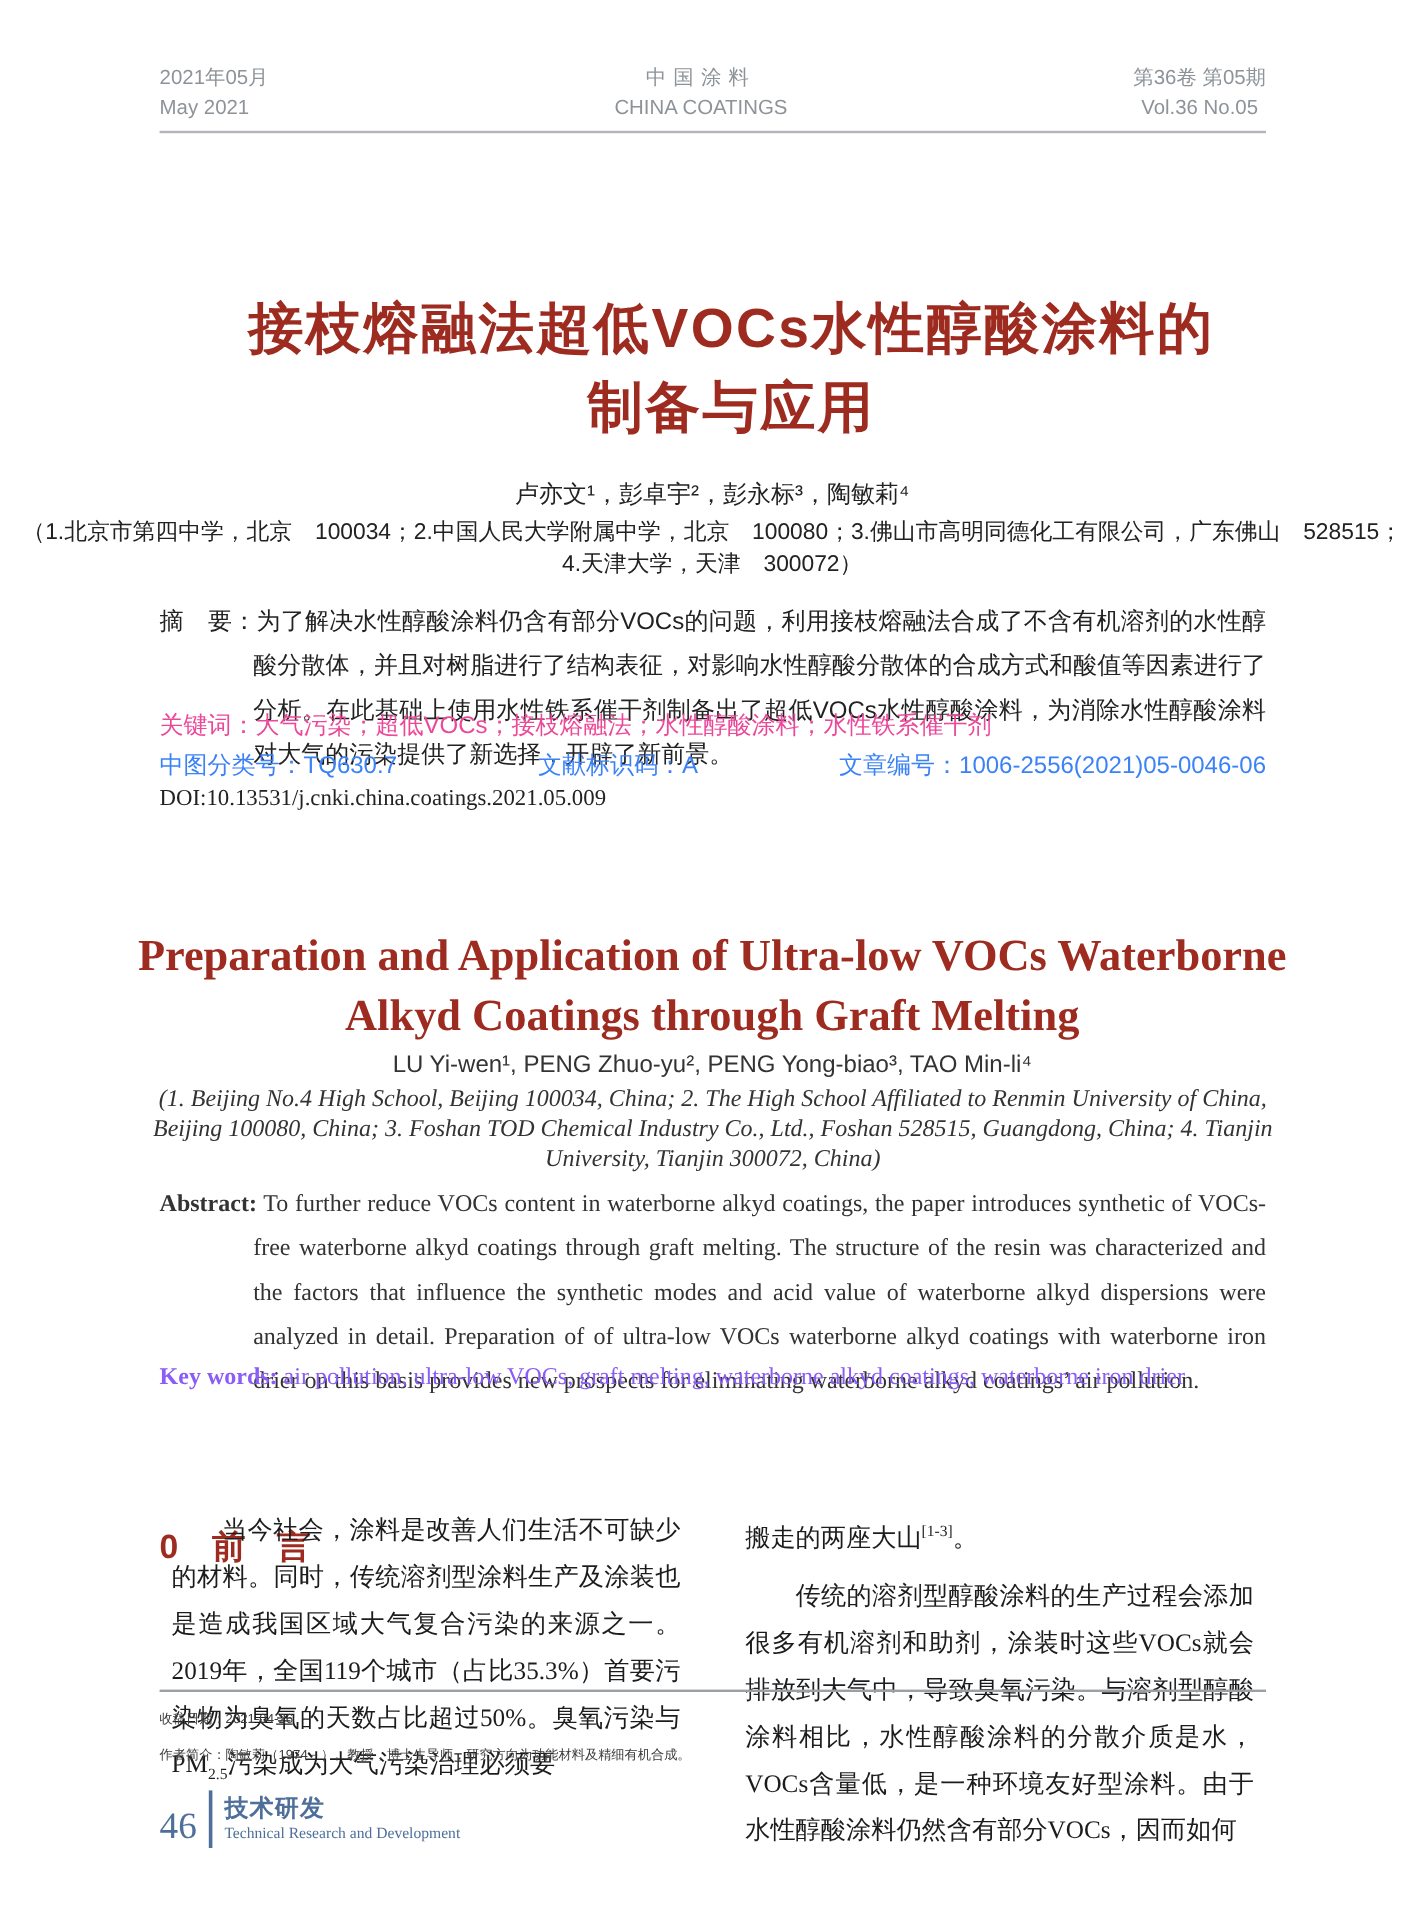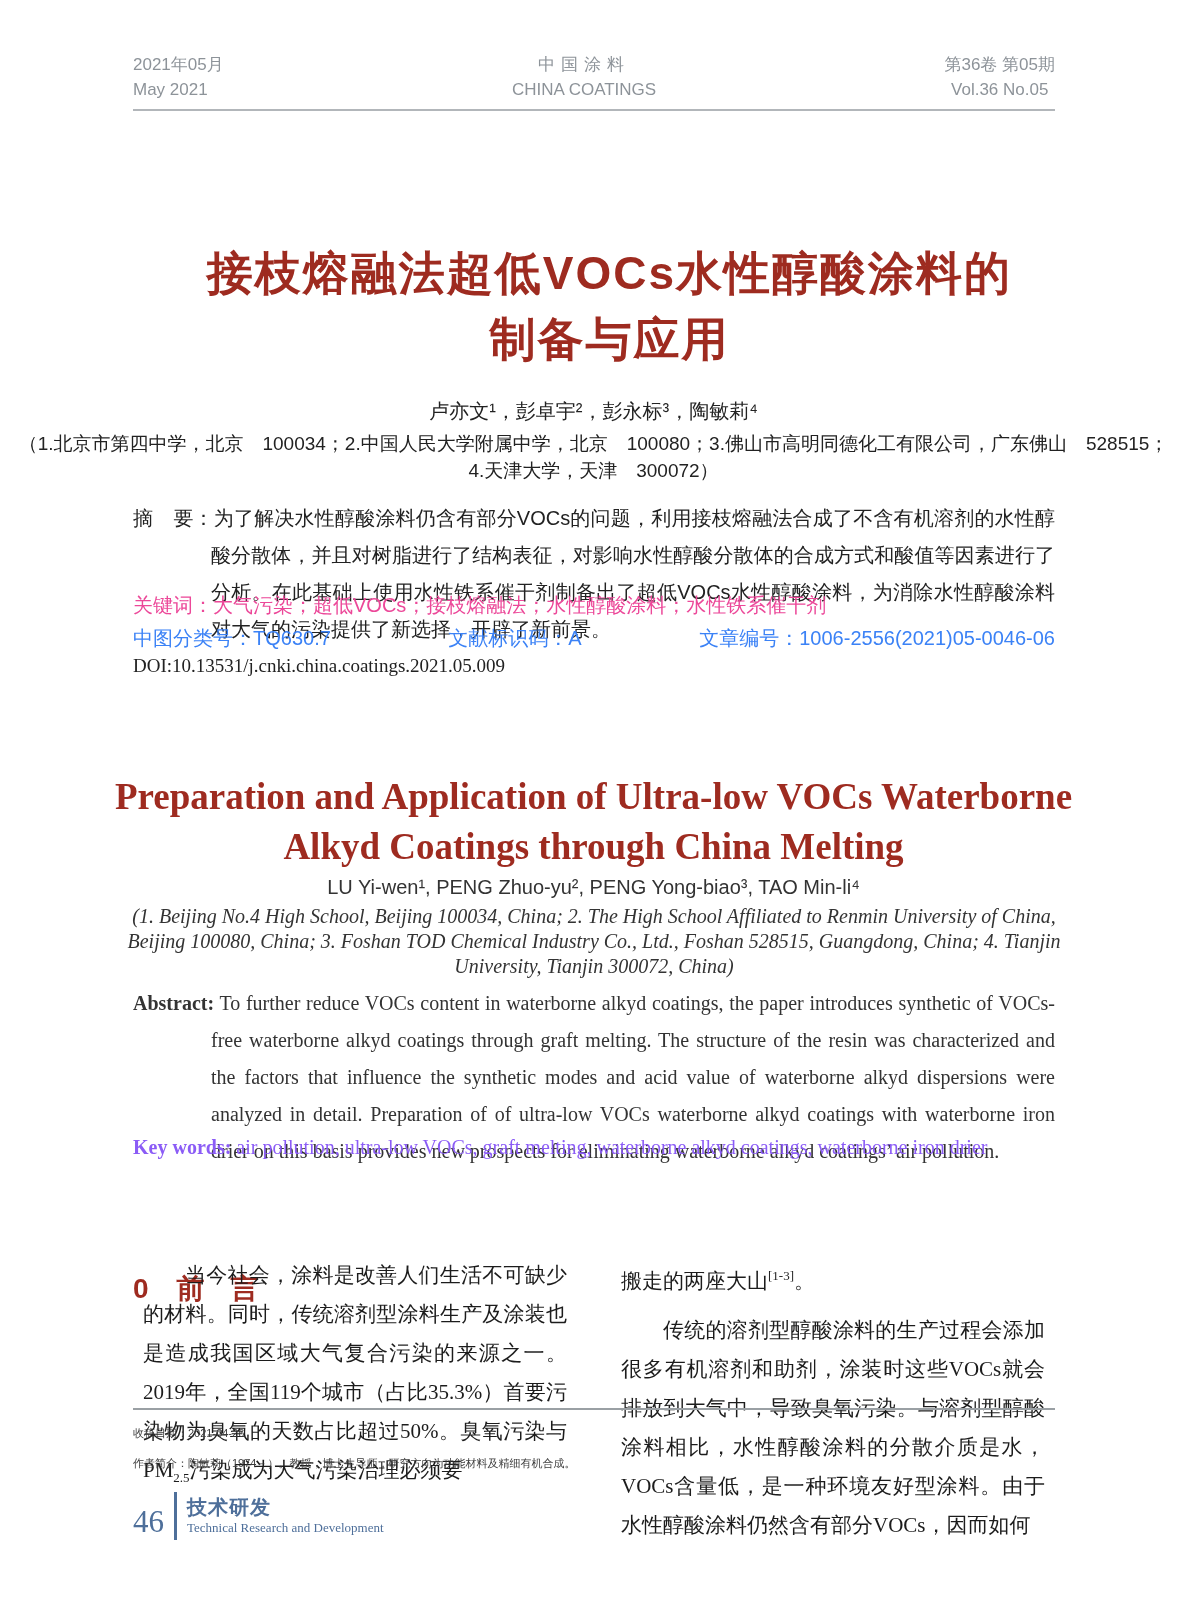--- a/index.html
+++ b/index.html
@@ -121,21 +121,21 @@
   <div class="abs clc-row">
     <span>中图分类号：TQ630.7</span>
     <span>文献标识码：A</span>
     <span>文章编号：1006-2556(2021)05-0046-06</span>
   </div>
 
   <div class="abs doi">DOI:10.13531/j.cnki.china.coatings.2021.05.009</div>
 
   <h2 class="abs title-en">
     <span>Preparation and Application of Ultra-low VOCs Waterborne</span>
-    <span>Alkyd Coatings through China Melting</span>
+    <span>Alkyd Coatings through Graft Melting</span>
   </h2>
 
   <div class="abs authors-en">LU Yi-wen¹, PENG Zhuo-yu², PENG Yong-biao³, TAO Min-li⁴</div>
 
   <div class="abs affil-en">(1. Beijing No.4 High School, Beijing 100034, China; 2. The High School Affiliated to Renmin University of China, Beijing 100080, China; 3. Foshan TOD Chemical Industry Co., Ltd., Foshan 528515, Guangdong, China; 4. Tianjin University, Tianjin 300072, China)</div>
 
   <div class="abs abstract-en">
     <span class="label-en">Abstract:</span>
     <span>To further reduce VOCs content in waterborne alkyd coatings, the paper introduces synthetic of VOCs-free waterborne alkyd coatings through graft melting. The structure of the resin was characterized and the factors that influence the synthetic modes and acid value of waterborne alkyd dispersions were analyzed in detail. Preparation of of ultra-low VOCs waterborne alkyd coatings with waterborne iron drier on this basis provides new prospects for eliminating waterborne alkyd coatings’ air pollution.</span>
   </div>

